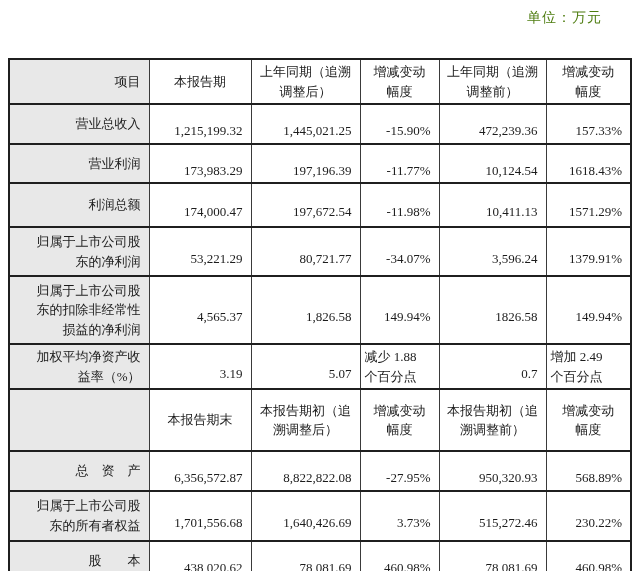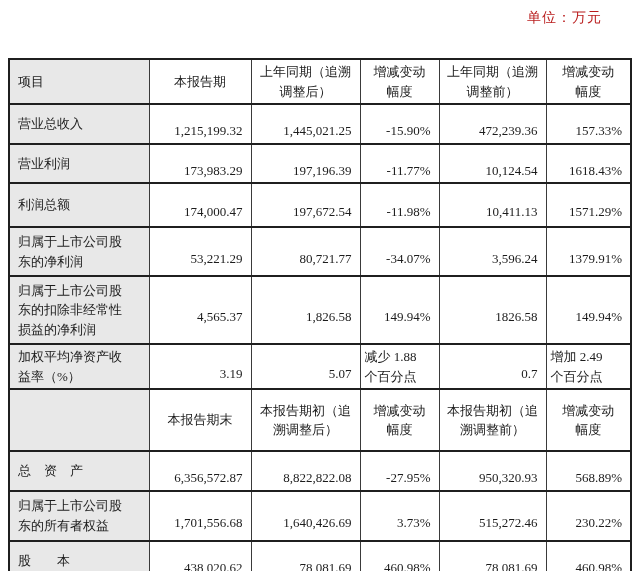--- a/index.html
+++ b/index.html
@@ -10,42 +10,42 @@
     height: 571px;
     overflow: hidden;
     font-family: "Liberation Serif", "DejaVu Serif", serif;
     color: #1c1c1c;
   }
   .unit-label {
     text-align: right;
     padding: 9px 30px 0 0;
     font-size: 14px;
     letter-spacing: 1px;
-    color: #b91c1c;
+    color: #4d7c0f;
   }
   table.fin {
     border-collapse: collapse;
     table-layout: fixed;
     width: 622px;
     margin: 31px 0 0 8px;
     border: 2px solid #1f1f1f;
   }
   table.fin td {
     border-left: 1px solid #3a3a3a;
     border-right: 1px solid #3a3a3a;
     border-top: 2px solid #1f1f1f;
     border-bottom: 2px solid #1f1f1f;
     font-size: 13px;
     line-height: 1.5;
     vertical-align: middle;
     overflow: hidden;
   }
   td.lbl {
     background: #e8e8e8;
-    text-align: left;
+    text-align: right;
     white-space: pre-line;
     padding: 2px 8px;
     font-size: 12.5px;
   }
   td.hdr {
     text-align: center;
     white-space: pre-line;
     padding: 2px 6px;
     font-size: 12.5px;
   }

